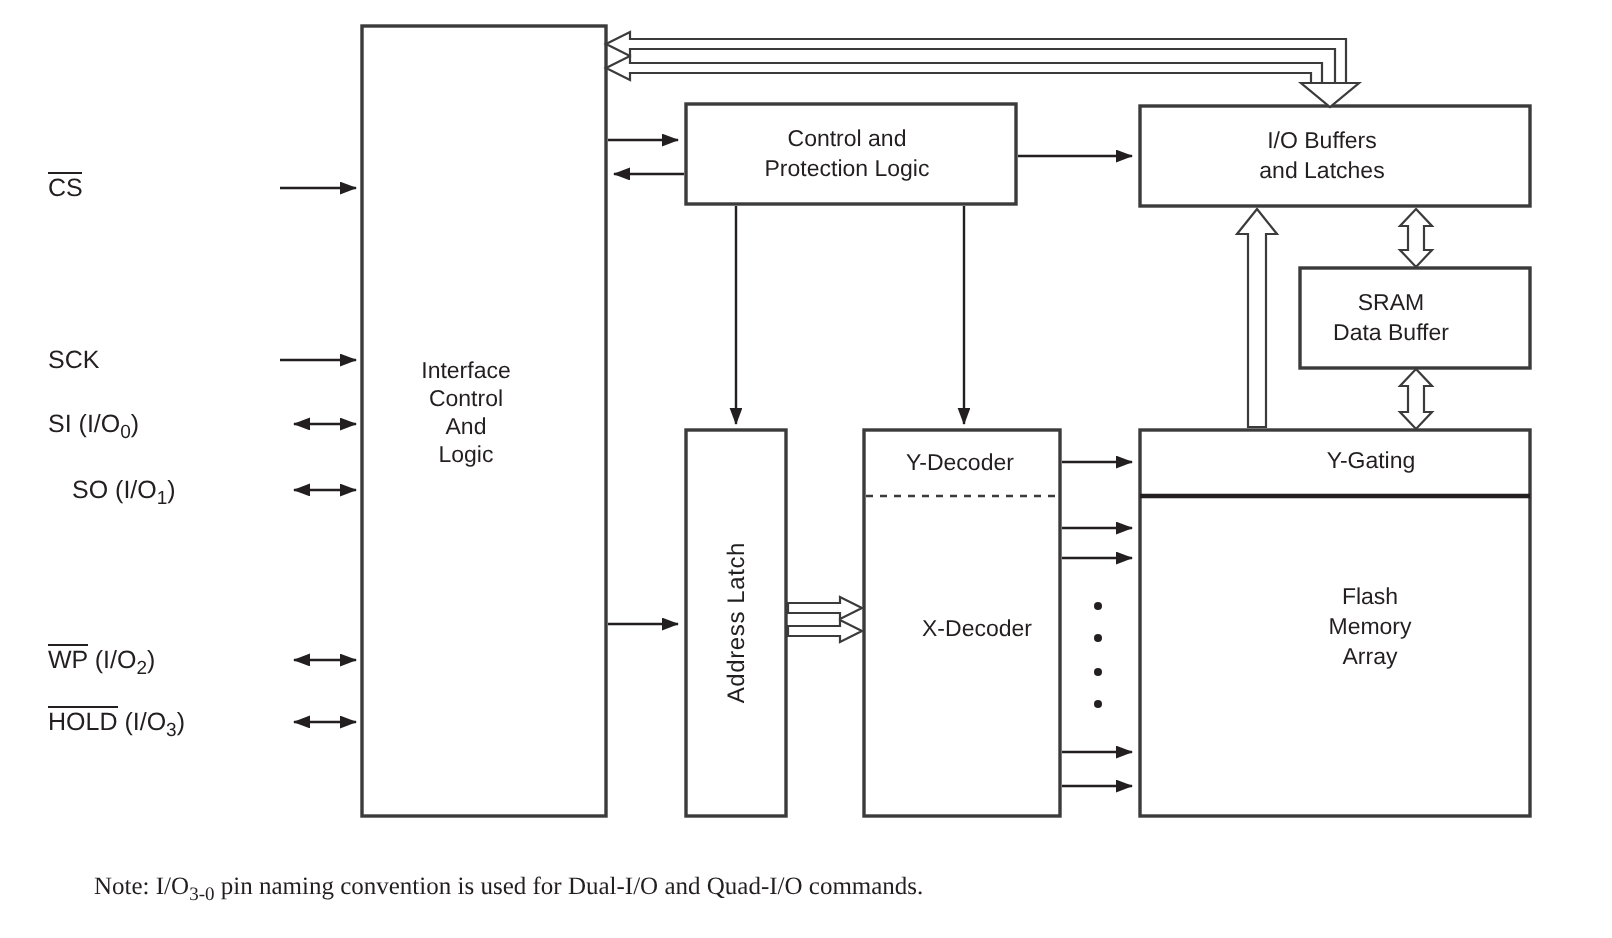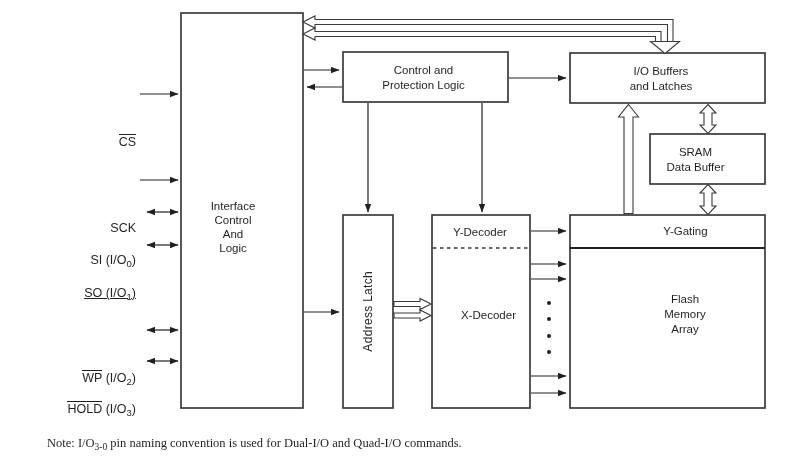--- a/index.html
+++ b/index.html
@@ -13,22 +13,22 @@
     font-size:11.5px; line-height:14.5px; color:#231f20;
   }
   .vlabel {
     position:absolute; display:flex; align-items:center; justify-content:center;
   }
   .vlabel span {
     writing-mode:vertical-rl; transform:rotate(180deg);
     font-size:12px; letter-spacing:0.3px; white-space:nowrap;
   }
   .pin {
-    position:absolute; width:112px; text-align:right;
-    font-size:12.5px; line-height:16px; white-space:nowrap;margin-top:48px;
+    position:absolute; width:112px; 
+    font-size:12.5px; line-height:16px; white-space:nowrap;
   }
   .pin .bar { border-top:1.2px solid #231f20; padding-top:0px; }
   .sub { font-size:9.5px; position:relative; top:3px; }
   .note {
     position:absolute; left:47px; top:436px; font-size:12.5px; white-space:nowrap;font-family:Liberation Serif, serif;
   }
 </style>
 </head>
 <body>
 
@@ -88,21 +88,21 @@
     <path d="M 628.5 104.5 L 638.5 117 L 633 117 L 633 213.5 L 624 213.5 L 624 117 L 618.5 117 Z" fill="#ffffff" stroke="#3b3b3b" stroke-width="1.1"></path>
 
     <path d="M 708 104.5 L 716 113 L 712 113 L 712 125 L 716 125 L 708 133.5 L 700 125 L 704 125 L 704 113 L 700 113 Z" fill="#ffffff" stroke="#3b3b3b" stroke-width="1.1"></path>
 
     <path d="M 708 184.5 L 716 193 L 712 193 L 712 206 L 716 206 L 708 214.5 L 700 206 L 704 206 L 704 193 L 700 193 Z" fill="#ffffff" stroke="#3b3b3b" stroke-width="1.1"></path>
 
     <path d="M 431 304 L 420 298.5 L 420 301.5 L 394 301.5 L 394 306.5 L 420 306.5 L 420 309.5 Z" fill="#ffffff" stroke="#3b3b3b" stroke-width="1.1"></path>
     <path d="M 431 315.5 L 420 310 L 420 313 L 394 313 L 394 318 L 420 318 L 420 321 Z" fill="#ffffff" stroke="#3b3b3b" stroke-width="1.1"></path>
   </svg>
 
-  <div class="blklabel" style="left:181px; top:179px; width:104px; line-height:14px;margin-top:20px;">Interface
+  <div class="blklabel" style="left:181px; top:179px; width:104px; line-height:14px;">Interface
 Control
 And
 Logic</div>
   <div class="blklabel" style="left:343px; top:63px; width:161px;">Control and
 Protection Logic</div>
   <div class="blklabel" style="left:570px; top:64px; width:182px;">I/O Buffers
 and Latches</div>
   <div class="blklabel" style="left:650px; top:145px; width:91px;">SRAM
 Data Buffer</div>
   <div class="vlabel" style="left:343px; top:215px; width:50px; height:193px;">
@@ -117,21 +117,21 @@
 
   <div class="pin" style="left:24px; top:86px;">
     <span class="bar">CS</span><span></span><span class="sub"></span><span></span>
   </div>
   <div class="pin" style="left:24px; top:172px;">
     <span class="bar"></span><span>SCK</span><span class="sub"></span><span></span>
   </div>
   <div class="pin" style="left:24px; top:204px;">
     <span class="bar"></span><span>SI (I/O</span><span class="sub">0</span><span>)</span>
   </div>
-  <div class="pin" style="left:24px; top:237px;text-decoration:underline;">
+  <div class="pin" style="left:36px; top:237px;">
     <span class="bar"></span><span>SO (I/O</span><span class="sub">1</span><span>)</span>
   </div>
   <div class="pin" style="left:24px; top:322px;">
     <span class="bar">WP</span><span> (I/O</span><span class="sub">2</span><span>)</span>
   </div>
   <div class="pin" style="left:24px; top:353px;">
     <span class="bar">HOLD</span><span> (I/O</span><span class="sub">3</span><span>)</span>
   </div>
 
   <div class="note">

